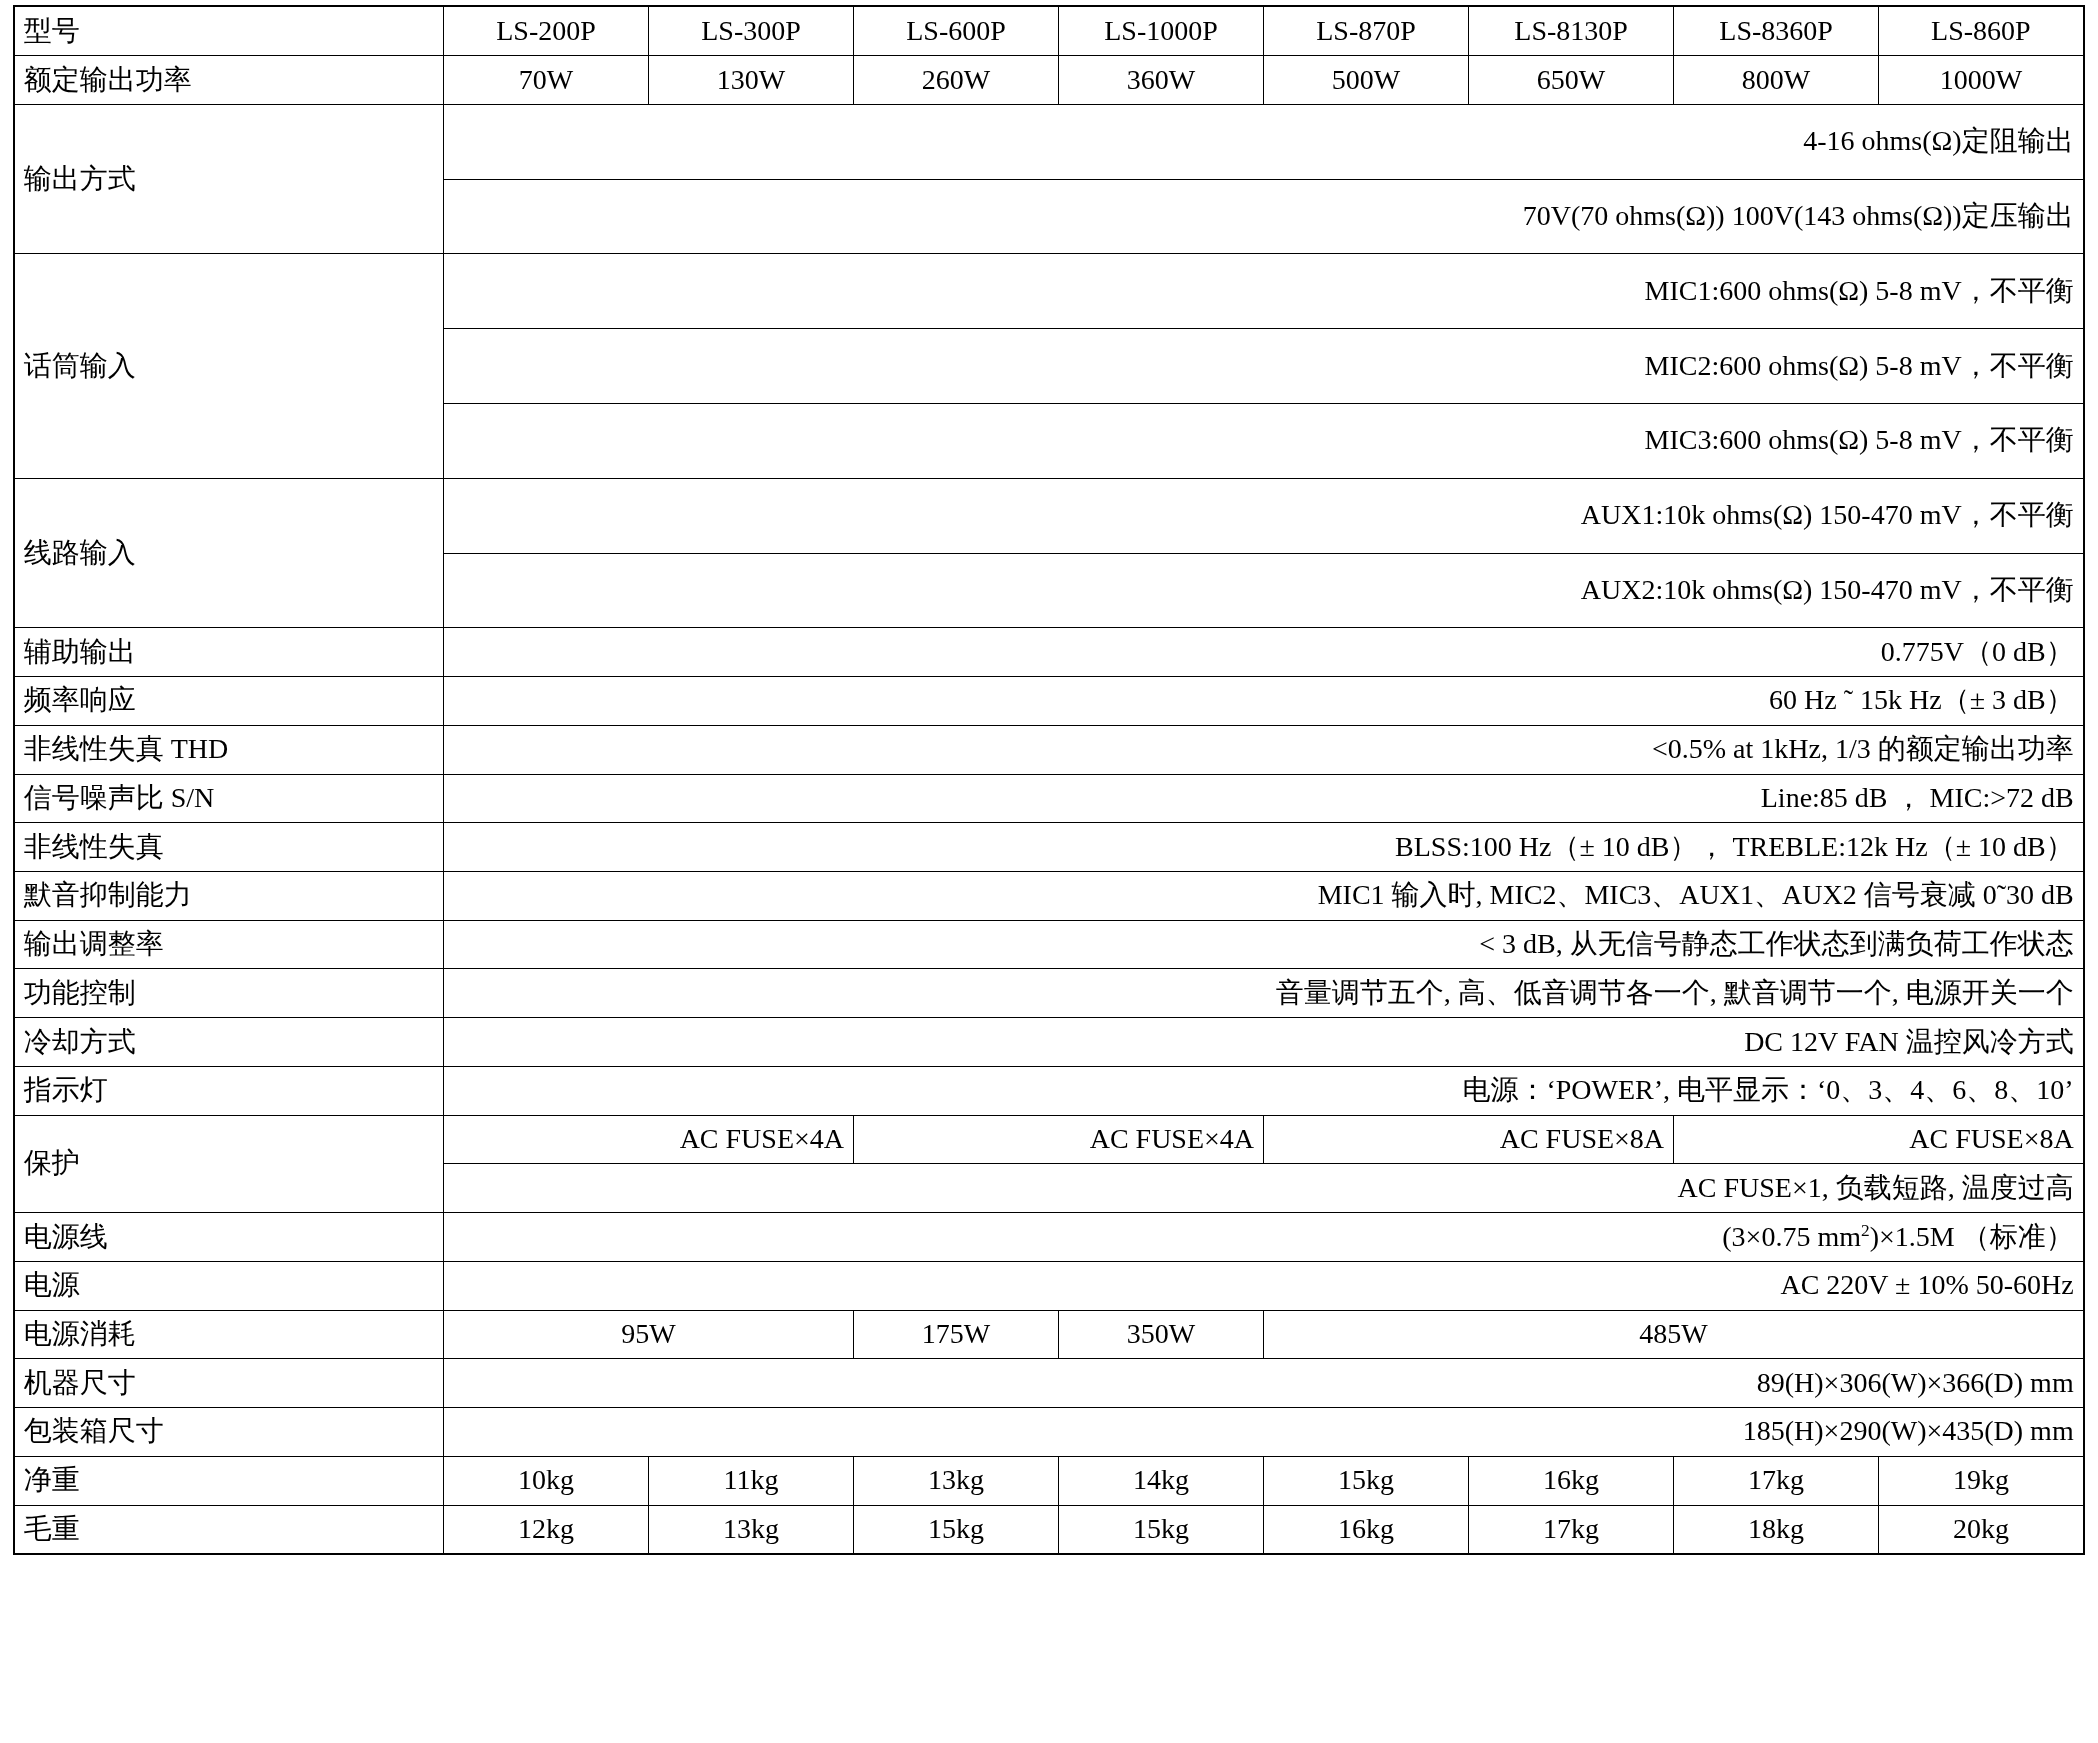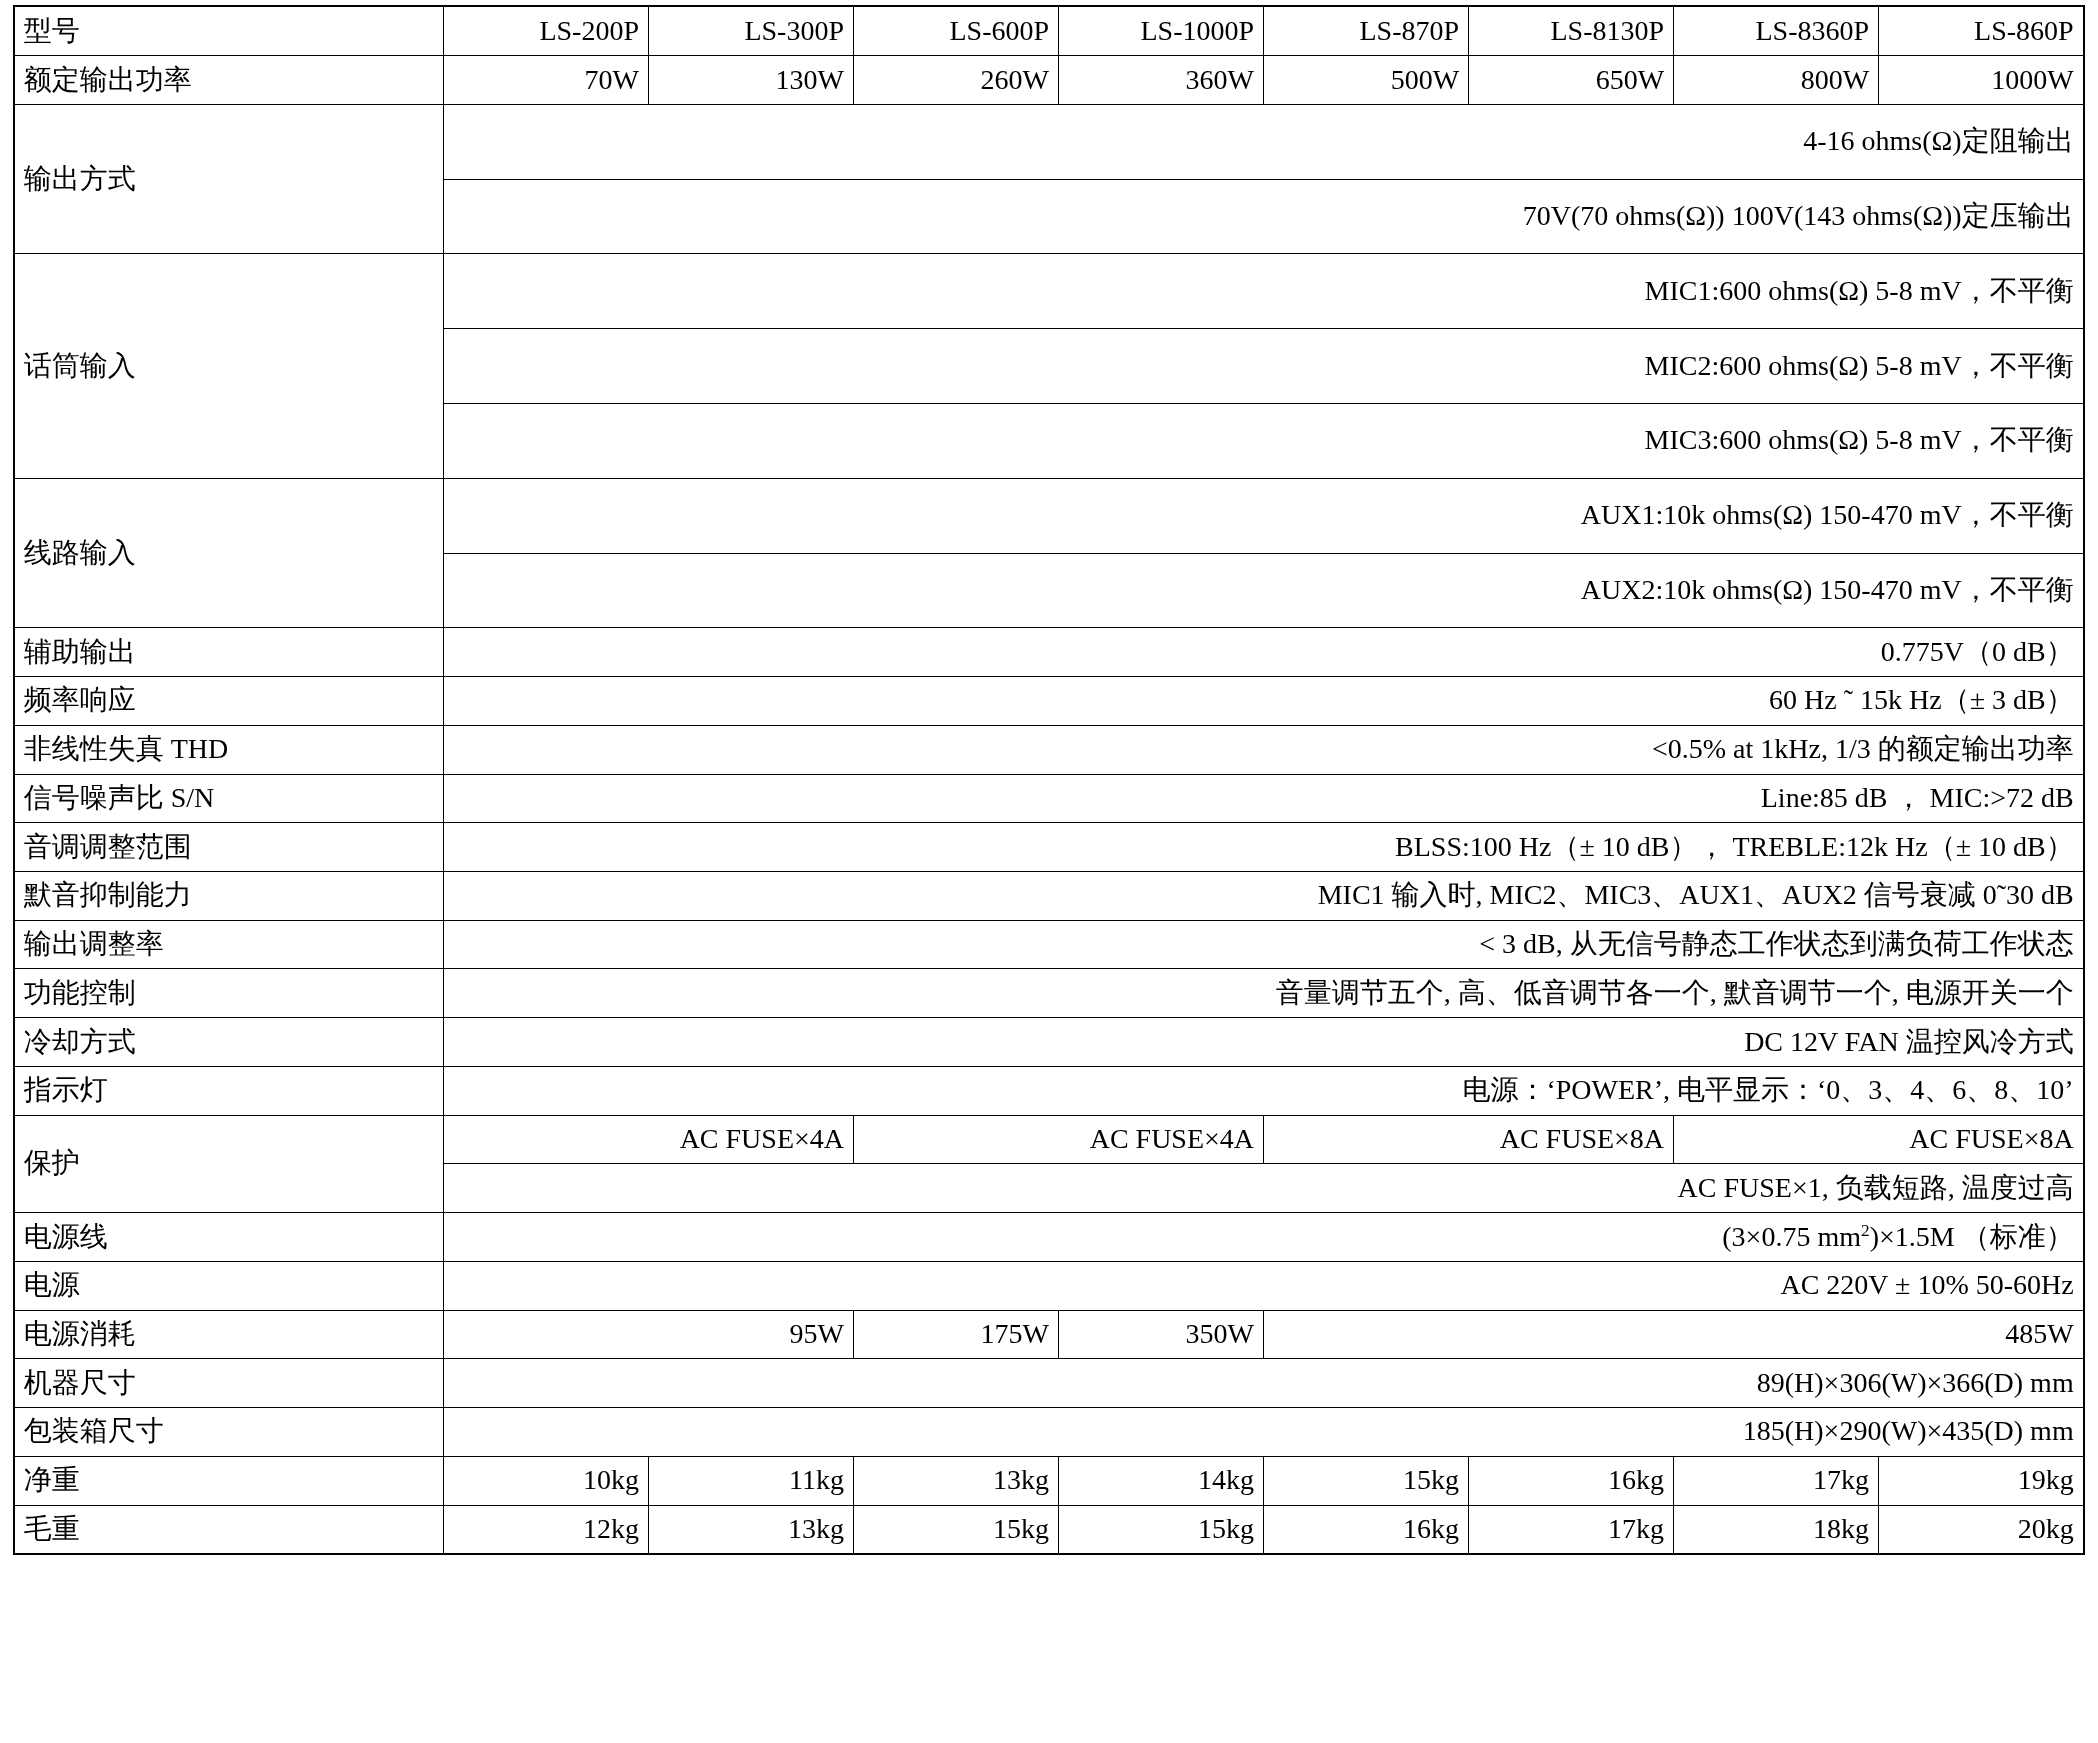--- a/index.html
+++ b/index.html
@@ -31,21 +31,21 @@
     vertical-align: middle;
     white-space: nowrap;
     overflow: hidden;
   }
   td.label {
     text-align: left;
     padding-left: 12.7px;
     font-size: 29px;
   }
   td.center {
-    text-align: right;
+    text-align: center;
   }
   td.left {
     text-align: right;
     padding-left: 14.5px;
   }
   .sub {
     font-size: 0.62em;
     vertical-align: super;
   }
   .tall {
@@ -141,21 +141,21 @@
         <td class="label">非线性失真 THD</td>
         <td class="left" colspan="8">&lt;0.5% at 1kHz, 1/3 的额定输出功率</td>
       </tr>
 
       <tr>
         <td class="label">信号噪声比 S/N</td>
         <td class="left" colspan="8">Line:85 dB ， MIC:&gt;72 dB</td>
       </tr>
 
       <tr>
-        <td class="label">音调调整范围</td>
+        <td class="label">非线性失真</td>
         <td class="left" colspan="8">BLSS:100 Hz（± 10 dB）， TREBLE:12k Hz（± 10 dB）</td>
       </tr>
 
       <tr>
         <td class="label">默音抑制能力</td>
         <td class="left" colspan="8">MIC1 输入时, MIC2、MIC3、AUX1、AUX2 信号衰减 0˜30 dB</td>
       </tr>
 
       <tr>
         <td class="label">输出调整率</td>

